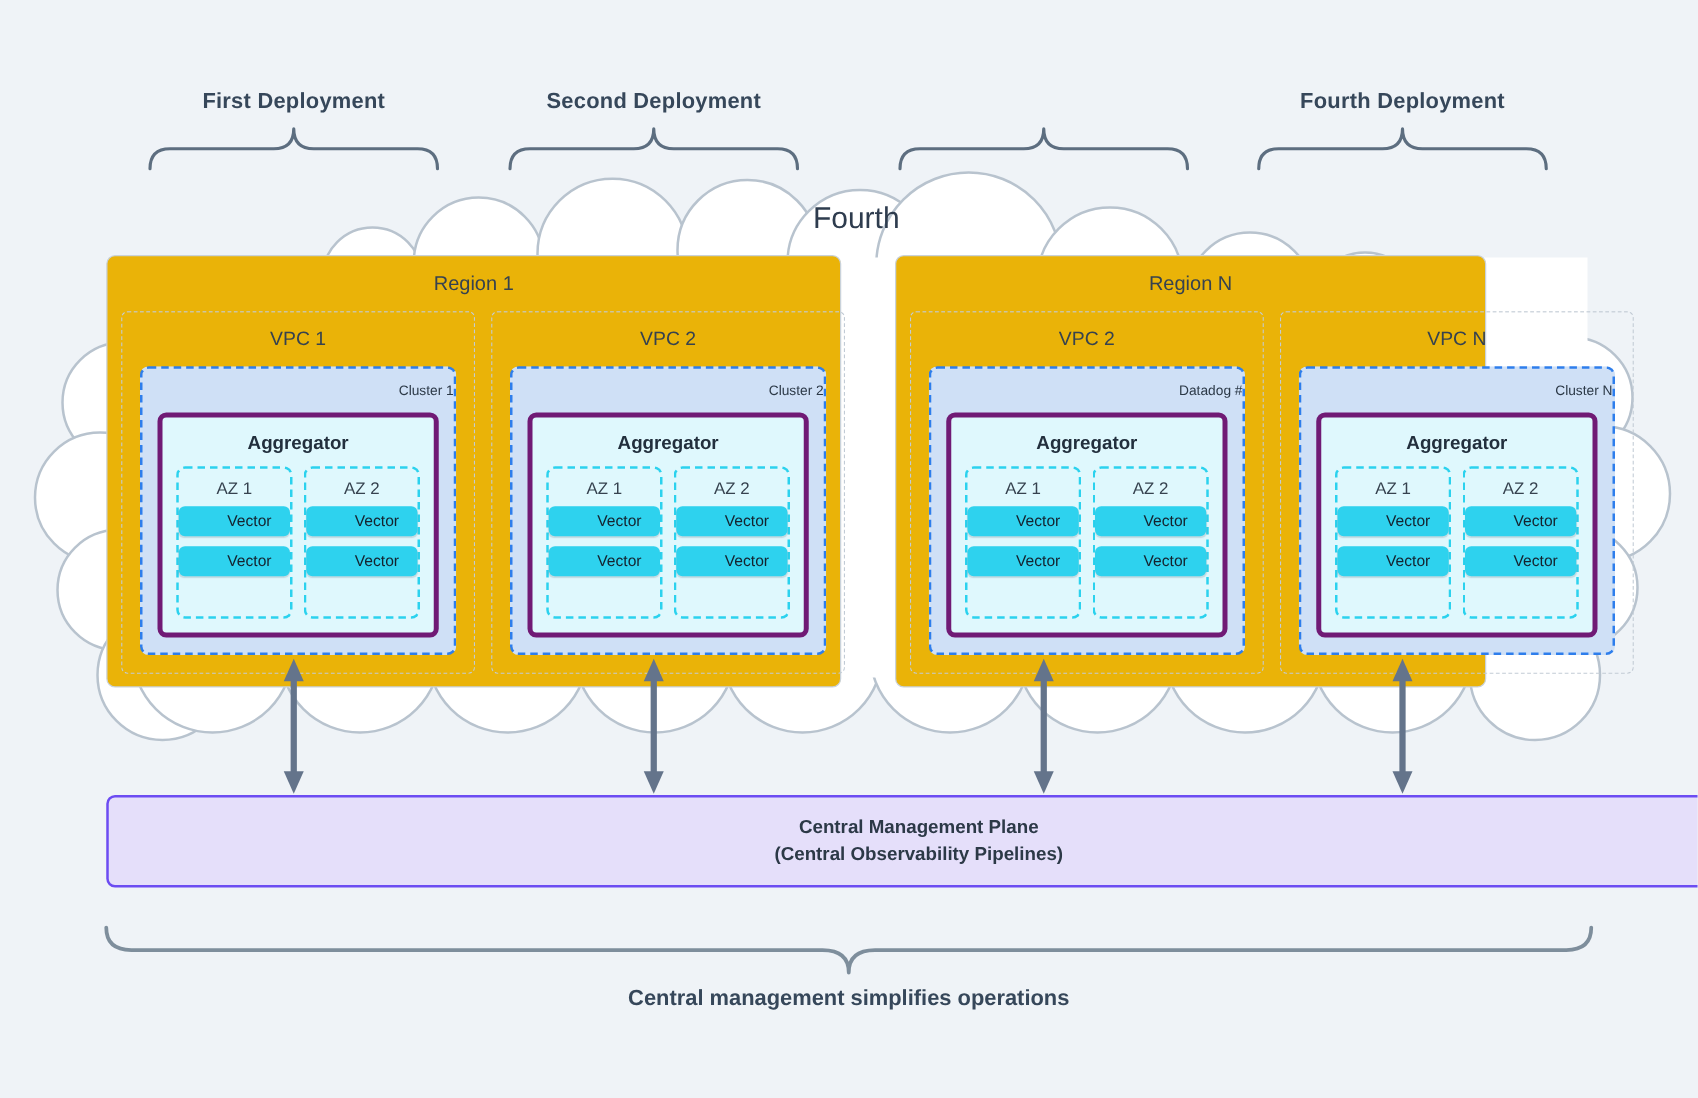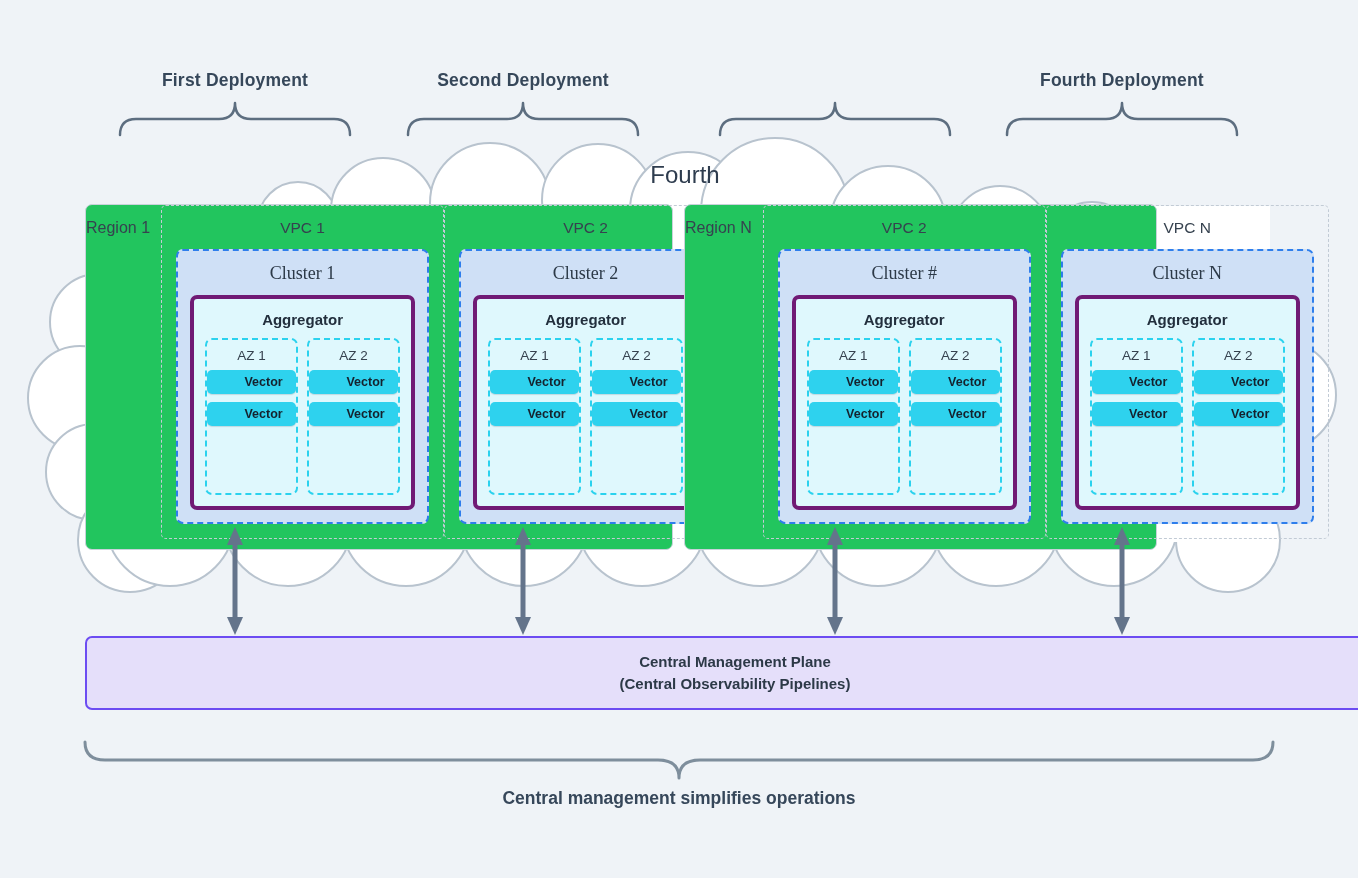--- a/index.html
+++ b/index.html
@@ -23,61 +23,61 @@
     color:#36475a; z-index:2; letter-spacing:.2px;
   }
   .cloud-label {
     position:absolute; top:161px; left:585px; width:200px;
     text-align:center; font-size:24px; font-weight:500;
     color:#2e3c4e; z-index:2;
   }
 
   .region {
     position:absolute; top:204px; height:346px; box-sizing:border-box;
-    background:#22c55e; border:1.5px solid #c9d2da; border-radius:7px;
-    display:flex; flex-direction:row; z-index:2;
+    background:#eab308; border:1.5px solid #c9d2da; border-radius:7px;
+    display:flex; flex-direction:column; z-index:2;
   }
   #region-1 { left:85px;  width:588px; }
-  #region-n { left:684px; width:473px; }
+  #region-n { left:716px; width:473px; }
   .region-title { text-align:center; font-size:16px; color:#36424f; padding:14px 0 12px; flex:0 0 auto; }
 
-  .vpc-row { flex:1 1 auto; display:flex; padding:0 11px 10px; min-height:0; }
+  .vpc-row { flex:1 1 auto; display:flex; gap:13px; padding:0 11px 10px; min-height:0; }
   .vpc {
     flex:1 1 0; box-sizing:border-box;
     border:1.6px dashed #c2cbd5; border-radius:5px;
     display:flex; flex-direction:column; min-height:0;
   }
   .vpc-title { text-align:center; font-size:15.5px; color:#36424f; padding:13px 0 12px; }
 
   .cluster {
     flex:1 1 auto; margin:0 14px 14px; box-sizing:border-box;
     background:#cfe0f6; border:2.4px dashed #2e7eec; border-radius:7px;
     display:flex; flex-direction:column; min-height:0;
   }
-  .cluster-title { text-align:center; font-size:18px; color:#2c3947; padding:12px 0 11px;font-family:Liberation Serif, serif; }
+  .cluster-title { text-align:right; font-size:11px; color:#2c3947; padding:12px 0 11px; }
 
   .aggregator {
     flex:1 1 auto; margin:0 12px 12px; box-sizing:border-box;
     background:#dff8fd; border:4px solid #701a75; border-radius:7px;
     display:flex; flex-direction:column; min-height:0;
   }
   .agg-title { text-align:center; font-size:15px; font-weight:700; color:#222f3d; padding:12px 0 10px; }
 
   .az-row { flex:1 1 auto; display:flex; gap:9px; padding:0 11px 11px; min-height:0; }
   .az {
     flex:1 1 0; box-sizing:border-box;
     border:2px dashed #2bd2ee; border-radius:7px;
     display:flex; flex-direction:column; align-items:center; min-height:0;
   }
   .az-title { font-size:13.5px; color:#36424f; padding:8px 0 7px; }
   .vector-node {
     width:65px; height:24px; flex:0 0 auto;
     background:#2ed2ee; border-radius:5px;
     display:flex; align-items:center; justify-content:center;
-    font-size:12.5px; font-weight:700; color:#15222e;
+    font-size:12.5px; font-weight:400; color:#15222e;
     margin-bottom:8px; box-shadow:0 1px 1px rgba(20,40,60,.15);padding-left:24px;
   }
 
   .plane {
     position:absolute; left:85px; top:636px; width:1300px; height:74px;
     box-sizing:border-box; z-index:2;
     background:#e5dffa; border:2px solid #6c4cf2; border-radius:7px;
     display:flex; flex-direction:column; align-items:center; justify-content:center; gap:4px;
   }
   .plane-line { font-size:15px; font-weight:700; color:#2c3947; line-height:1.2; }
@@ -186,21 +186,21 @@
     </div>
   </div>
 
   <div class="region" id="region-n">
     <div class="region-title">Region N</div>
     <div class="vpc-row">
 
       <div class="vpc">
         <div class="vpc-title">VPC 2</div>
         <div class="cluster">
-          <div class="cluster-title">Cluster #</div>
+          <div class="cluster-title">Datadog #</div>
           <div class="aggregator">
             <div class="agg-title">Aggregator</div>
             <div class="az-row">
               <div class="az">
                 <div class="az-title">AZ 1</div>
                 <div class="vector-node">Vector</div>
                 <div class="vector-node">Vector</div>
               </div>
               <div class="az">
                 <div class="az-title">AZ 2</div>

